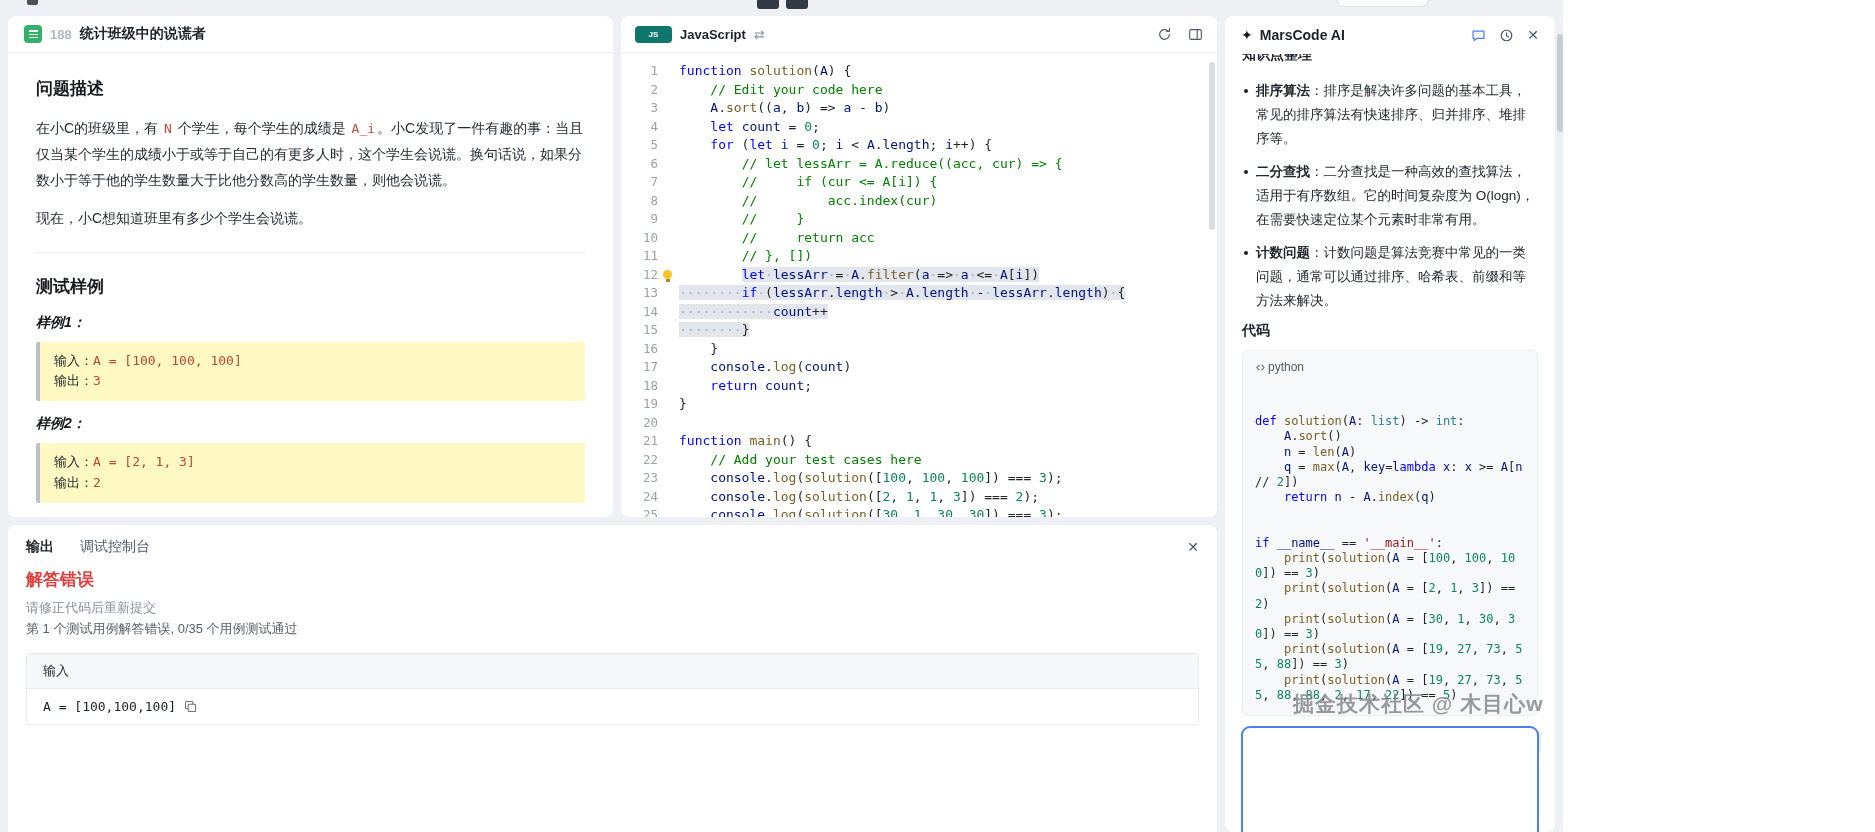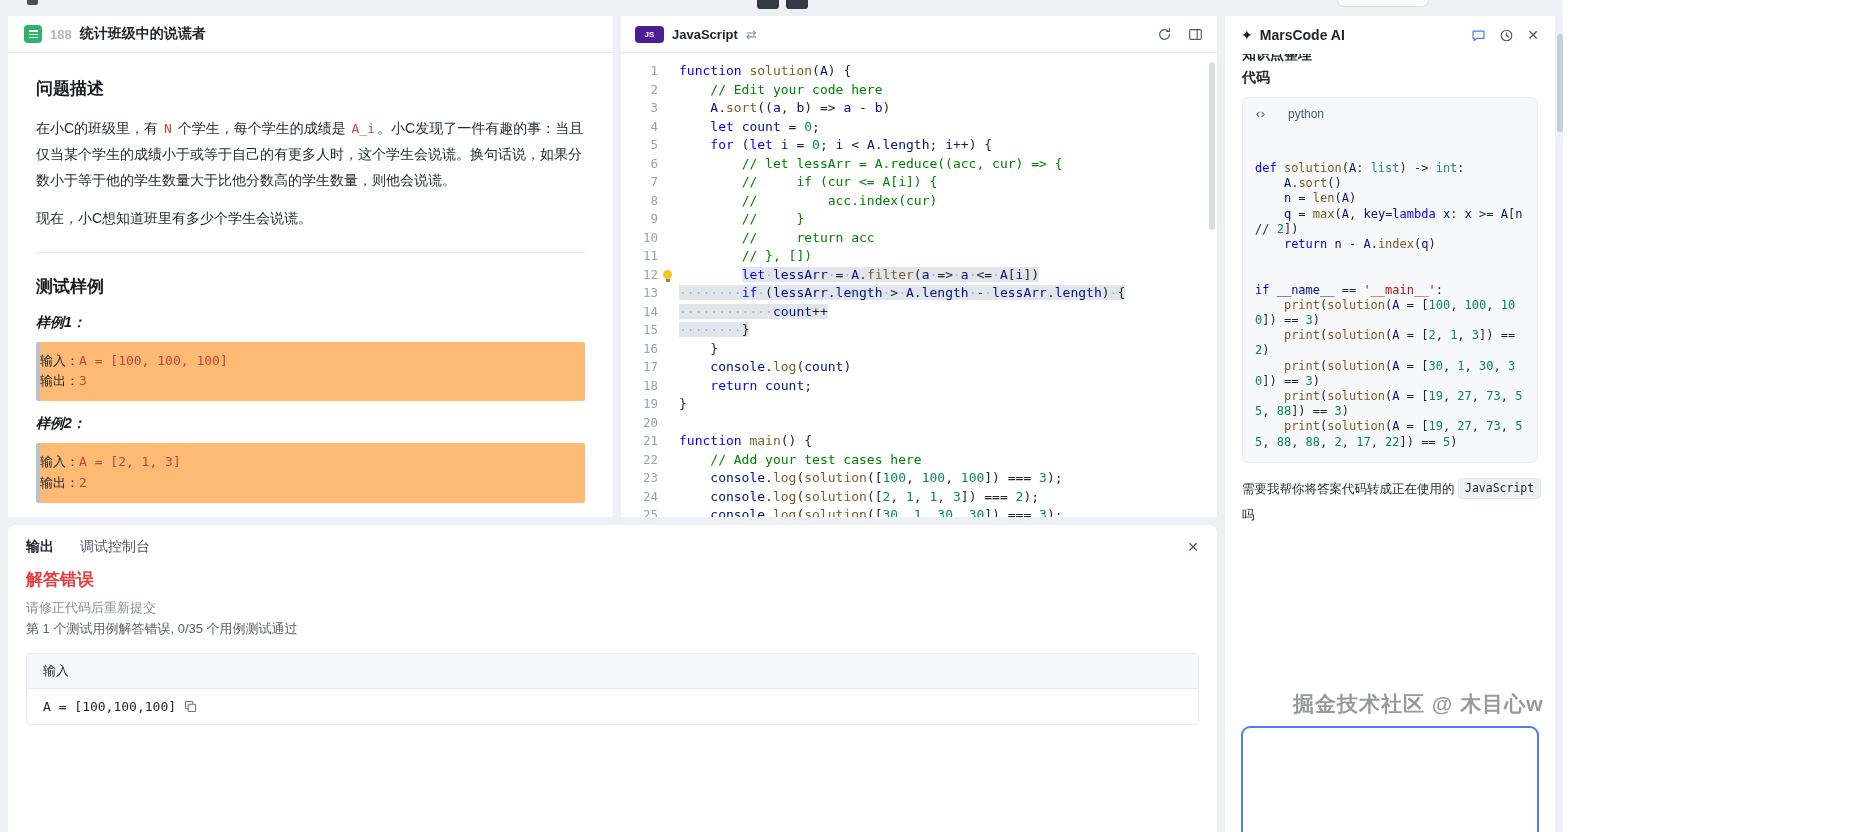--- a/index.html
+++ b/index.html
@@ -7,47 +7,47 @@
   body{font-family:"Liberation Sans",sans-serif;color:#1d2129;font-size:14px;}
   .stage{position:relative;width:1875px;height:832px;background:#fff;}
   .app-bg{position:absolute;left:0;top:0;width:1563px;height:832px;background:#eef0f3;}
 
   
   .frag-logo{position:absolute;left:27px;top:0;width:11px;height:5px;background:#4a5058;border-radius:0 0 2px 2px;}
   .frag-btn1{position:absolute;left:757px;top:0;width:22px;height:9px;background:#333a45;border-radius:0 0 3px 3px;}
   .frag-btn2{position:absolute;left:786px;top:0;width:22px;height:9px;background:#333a45;border-radius:0 0 3px 3px;}
   .frag-pill{position:absolute;left:1337px;top:0;width:92px;height:7px;background:#fbfbfb;border:1px solid #e1e1e1;border-top:none;border-radius:0 0 7px 7px;}
 
-  .panel{position:absolute;background:#fff;border-radius:0;overflow:hidden;}
+  .panel{position:absolute;background:#fff;border-radius:8px;overflow:hidden;}
   .problem-panel{left:8px;top:16px;width:605px;height:501px;}
   .editor-panel{left:621px;top:16px;width:596px;height:501px;}
   .console-panel{left:8px;top:525px;width:1209px;height:307px;border-radius:8px 8px 0 0;}
   .ai-panel{left:1225px;top:16px;width:330px;height:816px;}
   .right-scroll{position:absolute;left:1557px;top:34px;width:6px;height:98px;background:#c9ced6;border-radius:3px;}
 
   
   .p-head{display:flex;align-items:center;gap:8px;height:37px;padding:0 16px;border-bottom:1px solid #e9ebf0;}
   .doc-icon{width:18px;height:18px;border-radius:4px;background:#34b168;display:flex;align-items:center;justify-content:center;flex:none;}
   .doc-lines{width:9px;height:8px;background:repeating-linear-gradient(#fff 0 1.5px,transparent 1.5px 3.6px);}
   .prob-num{color:#b2b8c2;font-size:13px;font-weight:700;}
   .prob-title{font-size:14px;font-weight:700;color:#1d2129;}
   .p-body{padding:22px 28px 10px;}
   .h2{font-size:17px;font-weight:700;margin:2px 0 16px;color:#17191d;}
   .para{font-size:14px;line-height:1.85;color:#252b33;margin-bottom:12px;}
   .inline-code{font-family:"DejaVu Sans Mono",monospace;color:#c0493b;font-size:13px;padding:0 2px;}
   hr.sep{border:none;border-top:1px solid #e9ebf0;margin:20px 0 22px;}
   .sample-label{font-size:14px;font-style:italic;font-weight:700;margin:14px 0 10px;color:#17191d;}
-  .sample-block{background:#fdba74;border-left:4px solid #b9c2cc;padding:9px 0;border-radius:2px;}
+  .sample-block{background:#fef9c3;border-left:4px solid #b9c2cc;padding:9px 14px;border-radius:2px;}
   .sample-row{font-size:13px;line-height:1.6;}
   .sample-row .lbl{color:#1d2129;}
   .sample-row .val{font-family:"DejaVu Sans Mono",monospace;color:#bb4536;}
 
   
   .e-head{display:flex;align-items:center;height:37px;padding:0 14px;border-bottom:1px solid #e9ebf0;}
-  .js-icon{width:29px;height:17px;border-radius:4px;background:#4c1d95;color:#fff;font-size:8px;font-weight:700;display:flex;align-items:center;justify-content:center;flex:none;}
+  .js-icon{width:37px;height:17px;border-radius:4px;background:#0f766e;color:#fff;font-size:8px;font-weight:700;display:flex;align-items:center;justify-content:center;flex:none;}
   .e-lang{font-size:13px;font-weight:700;margin:0 8px;}
   .swap-icon{color:#8a919f;font-size:13px;cursor:pointer;}
   .e-actions{margin-left:auto;display:flex;gap:16px;color:#4e5969;align-items:center;}
   .e-actions svg{display:block;cursor:pointer;}
   .code-area{position:relative;padding-top:9px;font-family:"DejaVu Sans Mono",monospace;font-size:13px;}
   .cl{display:flex;height:18.5px;line-height:18.5px;white-space:pre;}
   .cl .ln{width:37px;text-align:right;color:#9aa1ab;flex:none;font-size:12.5px;}
   .cl .gut{width:21px;flex:none;position:relative;}
   .cl .code{flex:1;}
   .bulb{position:absolute;left:5px;top:4px;width:9px;height:9px;border-radius:50%;background:#f7c325;}
@@ -80,21 +80,21 @@
   .ai-actions svg,.ai-actions span{display:block;cursor:pointer;}
   .ai-body{position:relative;height:778px;padding:0 17px;overflow:hidden;}
   .ai-clip{height:13px;overflow:hidden;font-weight:700;font-size:14px;color:#1d2129;}
   .ai-clip span{display:block;margin-top:-8px;}
   .ai-ul{list-style:none;margin:12px 0 2px;}
   .ai-ul li{position:relative;padding-left:14px;font-size:13.5px;line-height:1.78;color:#23272e;margin-bottom:9px;}
   .ai-ul li::before{content:"";position:absolute;left:2px;top:10px;width:4px;height:4px;border-radius:50%;background:#1d2129;}
   .ai-ul b{font-weight:700;}
   .ai-h3{font-size:14px;font-weight:700;margin:2px 0 10px;}
   .py-block{background:#f7f8fa;border:1px solid #eceef2;border-radius:6px;padding:9px 12px 12px;}
-  .py-head{display:flex;align-items:center;gap:22px;font-size:12px;color:#4e5969;margin-bottom:9px;}
+  .py-head{display:flex;align-items:center;gap:2px;font-size:12px;color:#4e5969;margin-bottom:9px;}
   .py-code{font-family:"DejaVu Sans Mono",monospace;font-size:12px;line-height:15.2px;margin-top:40px;}
   .pyl{white-space:pre-wrap;word-break:break-all;min-height:15.2px;}
   .ai-q{font-size:12.5px;line-height:2.1;color:#1d2129;margin-top:13px;}
   .ai-q .seg{white-space:nowrap;}
   .ai-q .post{display:block;}
   .chip{display:inline-block;background:#eef1f4;border:1px solid #e2e5ea;border-radius:4px;padding:0 6px;font-family:"DejaVu Sans Mono",monospace;font-size:11.5px;line-height:1.7;vertical-align:1px;}
   .watermark{position:absolute;left:68px;top:636px;font-size:21px;font-weight:700;color:#85888e;opacity:.85;letter-spacing:1px;white-space:nowrap;}
   .ai-input{position:absolute;left:16px;top:672px;width:298px;height:220px;border:2px solid #4d7df2;border-radius:9px;background:#fff;}
 </style>
 </head>
@@ -218,20 +218,25 @@
             <circle cx="8" cy="8" r="5.6" fill="none" stroke="currentColor" stroke-width="1.3"></circle>
             <path d="M8 5v3.2l2.2 1.4" fill="none" stroke="currentColor" stroke-width="1.2" stroke-linecap="round"></path>
           </svg>
         <span style="font-size:14px;">✕</span>
       </span>
     </header>
     <div class="ai-body">
       <div class="ai-clip">
           <span>知识点整理</span>
         </div>
+      <ul class="ai-ul" id="ai-bullets">
+          <li><b>排序算法</b><span>：排序是解决许多问题的基本工具，常见的排序算法有快速排序、归并排序、堆排序等。</span></li>
+          <li><b>二分查找</b><span>：二分查找是一种高效的查找算法，适用于有序数组。它的时间复杂度为 O(logn)，在需要快速定位某个元素时非常有用。</span></li>
+          <li><b>计数问题</b><span>：计数问题是算法竞赛中常见的一类问题，通常可以通过排序、哈希表、前缀和等方法来解决。</span></li>
+        </ul>
       <div class="ai-h3">代码</div>
       <div class="py-block">
         <div class="py-head">
           <svg viewBox="0 0 12 12" width="11" height="11">
               <path d="M4.5 3.5 2 6l2.5 2.5M7.5 3.5 10 6 7.5 8.5" fill="none" stroke="currentColor" stroke-width="1.1" stroke-linecap="round" stroke-linejoin="round"></path>
             </svg>
           <span>python</span>
         </div>
         <div class="py-code" id="py-code">
             <div class="pyl"><span class="tk-kw">def</span><span class="tk-pl"> </span><span class="tk-fn">solution</span><span class="tk-pl">(</span><span class="tk-vr">A</span><span class="tk-pl">: </span><span class="tk-ty">list</span><span class="tk-pl">) -&gt; </span><span class="tk-ty">int</span><span class="tk-pl">:</span></div>

